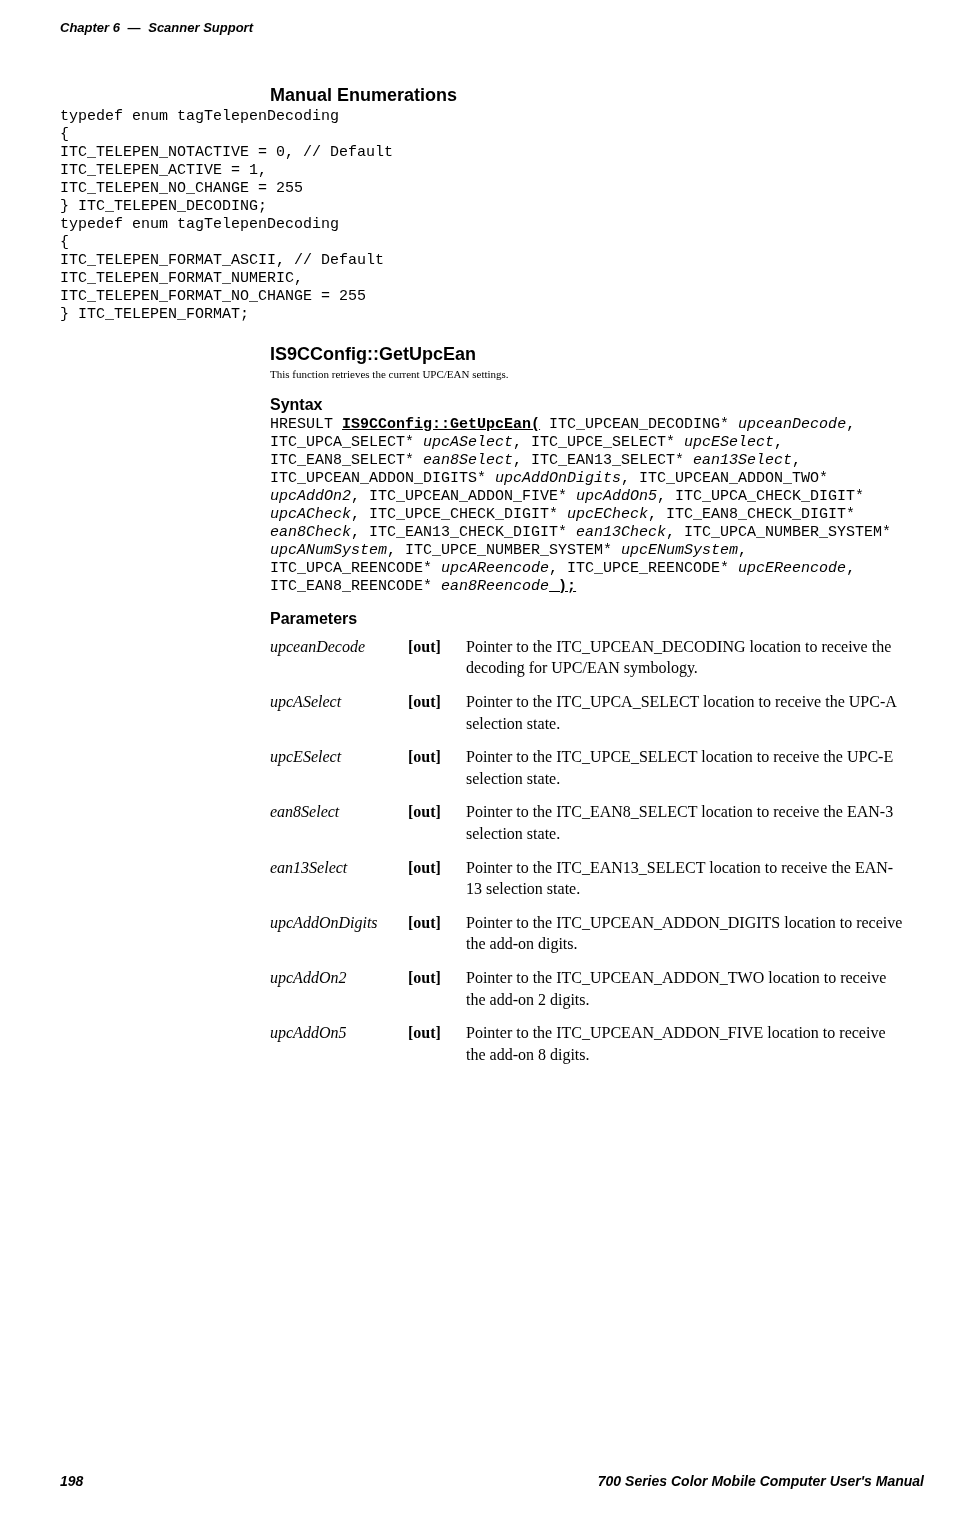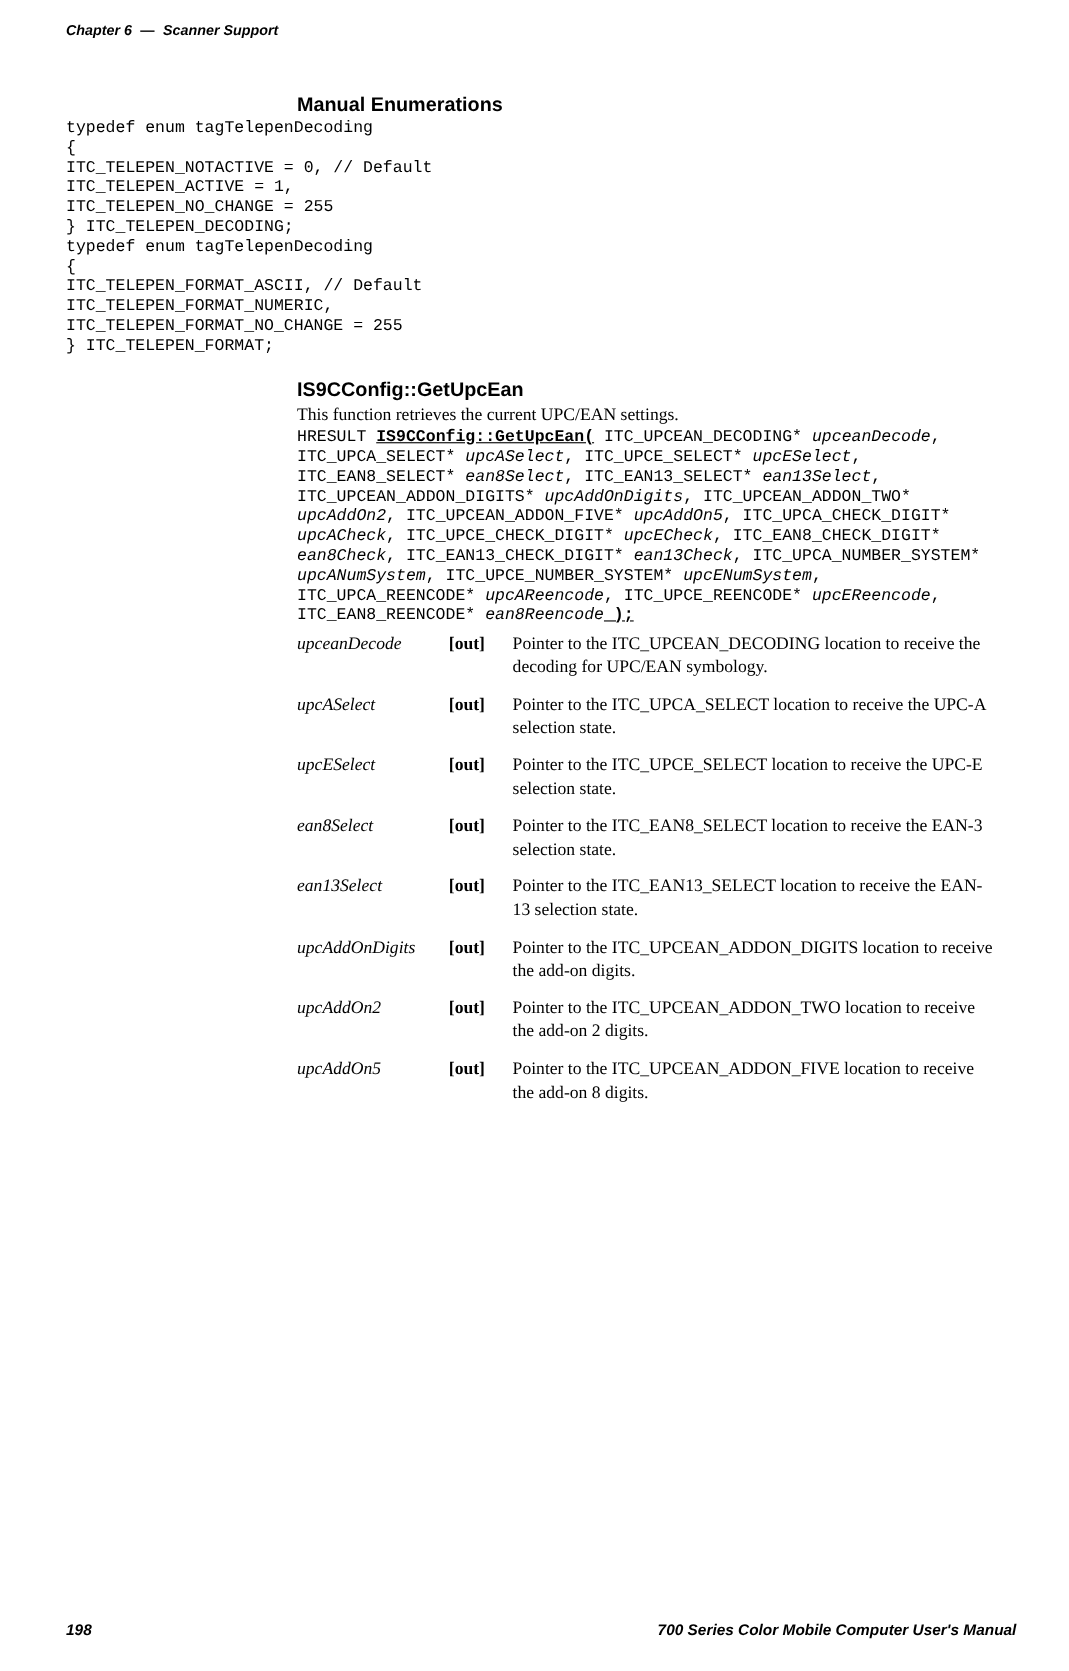--- a/index.html
+++ b/index.html
@@ -62,21 +62,21 @@
   }
   .syntax-block .bold {
     font-weight: bold;
     text-decoration: underline;
   }
   .syntax-block .ital {
     font-style: italic;
   }
   .body-text {
     font-family: Georgia, "Adobe Garamond Pro", "Times New Roman", serif;
-    font-size: 16px;
+    font-size: 11px;
     line-height: 1.35;
     margin: 2px 0 0 0;
   }
   table.param {
     border-collapse: collapse;
     width: 100%;
     font-family: Georgia, "Adobe Garamond Pro", "Times New Roman", serif;
     font-size: 16px;
     line-height: 1.35;
   }
@@ -130,24 +130,26 @@
 {
 ITC_TELEPEN_FORMAT_ASCII, // Default
 ITC_TELEPEN_FORMAT_NUMERIC,
 ITC_TELEPEN_FORMAT_NO_CHANGE = 255
 } ITC_TELEPEN_FORMAT;</pre>
 
   <div class="body-indent">
     <div class="h3" style="margin-top:20px;">IS9CConfig::GetUpcEan</div>
     <p class="body-text">This function retrieves the current UPC/EAN settings.</p>
 
+    <div class="h4">Syntax</div>
     <div class="syntax-block">
       <span>HRESULT </span><span class="bold">IS9CConfig::GetUpcEan(</span><span> ITC_UPCEAN_DECODING* </span><span class="ital">upceanDecode</span><span>, ITC_UPCA_SELECT* </span><span class="ital">upcASelect</span><span>, ITC_UPCE_SELECT* </span><span class="ital">upcESelect</span><span>, ITC_EAN8_SELECT* </span><span class="ital">ean8Select</span><span>, ITC_EAN13_SELECT* </span><span class="ital">ean13Select</span><span>, ITC_UPCEAN_ADDON_DIGITS* </span><span class="ital">upcAddOnDigits</span><span>, ITC_UPCEAN_ADDON_TWO* </span><span class="ital">upcAddOn2</span><span>, ITC_UPCEAN_ADDON_FIVE* </span><span class="ital">upcAddOn5</span><span>, ITC_UPCA_CHECK_DIGIT* </span><span class="ital">upcACheck</span><span>, ITC_UPCE_CHECK_DIGIT* </span><span class="ital">upcECheck</span><span>, ITC_EAN8_CHECK_DIGIT* </span><span class="ital">ean8Check</span><span>, ITC_EAN13_CHECK_DIGIT* </span><span class="ital">ean13Check</span><span>, ITC_UPCA_NUMBER_SYSTEM* </span><span class="ital">upcANumSystem</span><span>, ITC_UPCE_NUMBER_SYSTEM* </span><span class="ital">upcENumSystem</span><span>, ITC_UPCA_REENCODE* </span><span class="ital">upcAReencode</span><span>, ITC_UPCE_REENCODE* </span><span class="ital">upcEReencode</span><span>, ITC_EAN8_REENCODE* </span><span class="ital">ean8Reencode</span><span class="bold"> );</span>
     </div>
 
+    <div class="h4">Parameters</div>
     <table class="param">
       <tbody id="param-body">
           <tr>
             <td class="pname">upceanDecode</td>
             <td class="pdir">[out]</td>
             <td>Pointer to the ITC_UPCEAN_DECODING location to receive the decoding for UPC/EAN symbology.</td>
           </tr>
           <tr>
             <td class="pname">upcASelect</td>
             <td class="pdir">[out]</td>

